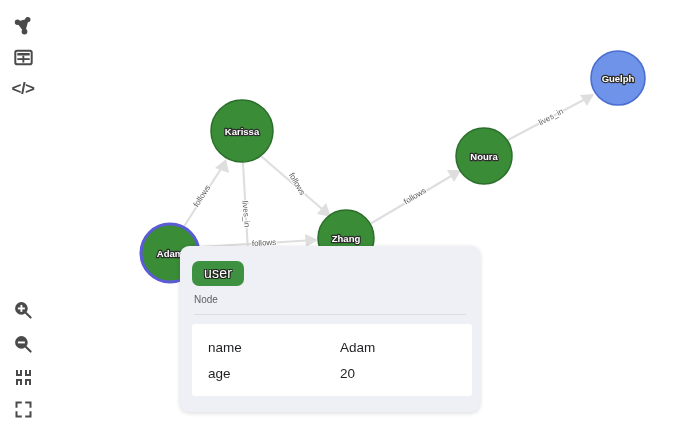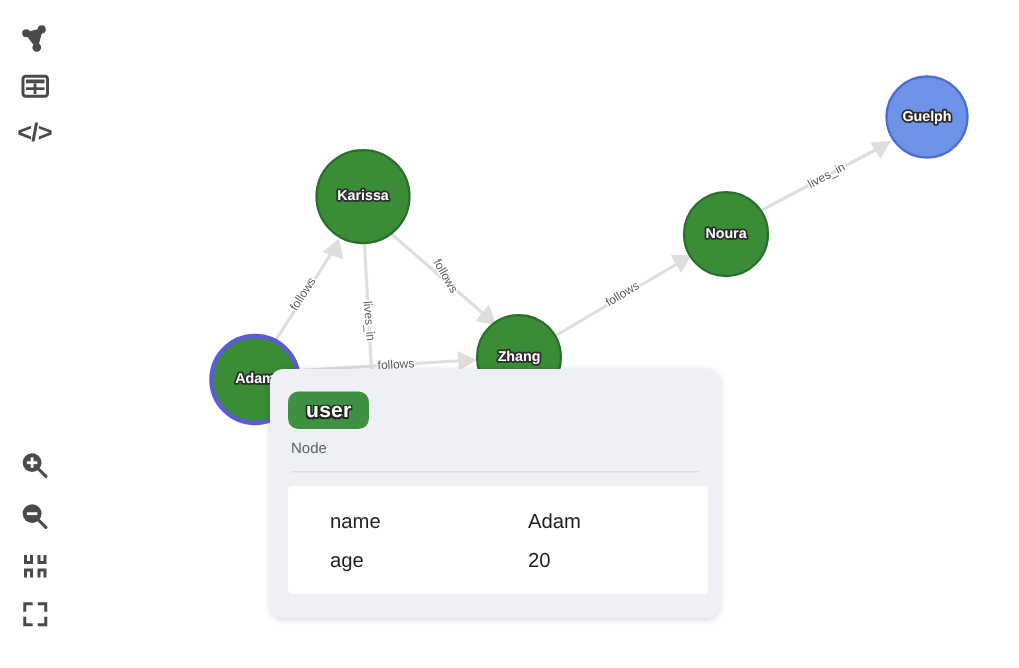--- a/index.html
+++ b/index.html
@@ -104,21 +104,21 @@
     z-index: 20;
     box-sizing: border-box;
     padding: 15px 12px 0 12px;
     overflow: hidden;
   }
   .badge {
     display: inline-block;
     background: #3f9142;
     color: #ffffff;
     font-size: 14px;
-    font-weight: 700;
+    font-weight: 400;
     padding: 4px 12px 5px 12px;
     border-radius: 7px;
     letter-spacing: 0.2px;
     text-shadow:
       -1px -1px 0 #23241f, 1px -1px 0 #23241f,
       -1px  1px 0 #23241f, 1px  1px 0 #23241f;
   }
   .kind-label {
     margin: 8px 0 0 2px;
     font-size: 10px;
@@ -135,21 +135,21 @@
     border-radius: 3px;
     width: 280px;
     height: 72px;
     box-sizing: border-box;
     padding: 10px 0 0 0;
   }
   .prop-row {
     display: flex;
     align-items: center;
     height: 26px;
-    padding: 0 0 0 28px;
+    padding: 0 0 0 16px;
     box-sizing: border-box;
   }
   .prop-key {
     width: 132px;
     font-size: 13.5px;
     color: #1f2023;
   }
   .prop-val {
     font-size: 13.5px;
     color: #1f2023;

